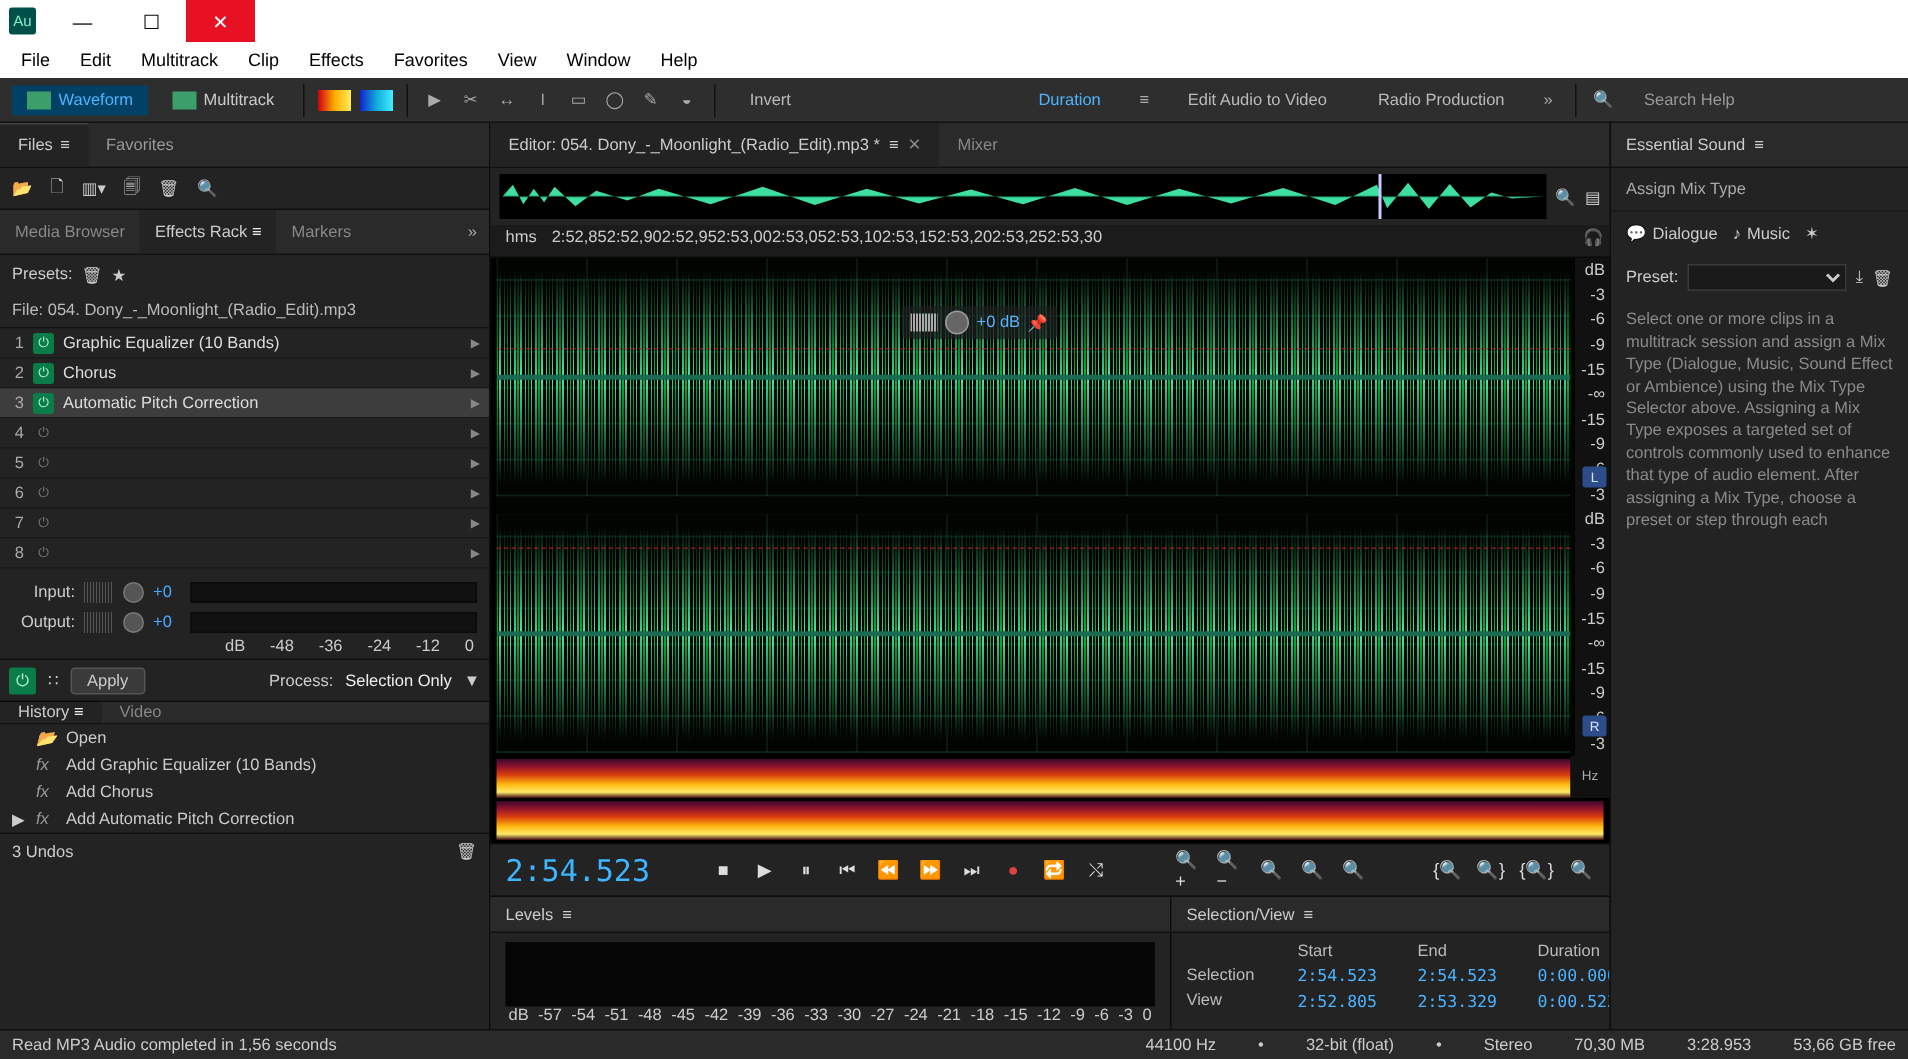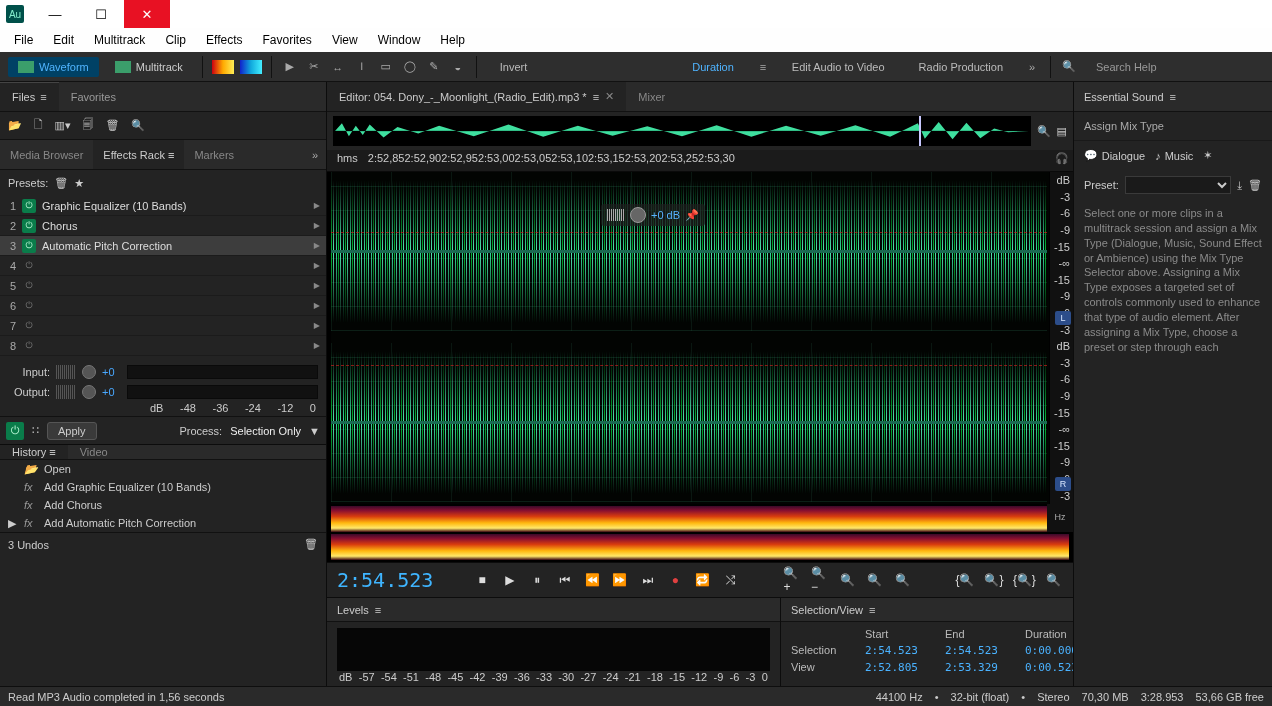--- a/index.html
+++ b/index.html
@@ -120,21 +120,21 @@
 .selGrid .hdr{color:#bbb;text-align:left}
 .selGrid .val{color:#4ab2ff;font-family:monospace}
 .rightcol{width:199px;background:#232323;border-left:1px solid #0c0c0c;display:flex;flex-direction:column}
 .esHead{height:30px;display:flex;align-items:center;padding:0 10px;gap:6px;background:#2a2a2a;border-bottom:1px solid #111}
 .esSec{padding:8px 10px;color:#aaa;border-bottom:1px solid #191919}
 .mixTypes{display:flex;gap:10px;padding:8px 10px;color:#aaa;font-size:11px}
 .mixTypes .mt{display:flex;align-items:center;gap:4px}
 .presetES{display:flex;align-items:center;gap:6px;padding:6px 10px}
 .presetES select{flex:1;background:#1a1a1a;border:1px solid #3a3a3a;height:18px;color:#ccc}
 .esHelp{padding:6px 10px;color:#8a8a8a;font-size:11px;line-height:1.35}
-.status{height:20px;background:#2a2a2a;border-top:1px solid #0e0e0e;display:flex;align-items:center;padding:0 8px;gap:12px;color:#bbb;font-size:11px}
+.status{height:20px;background:#2a2a2a;border-top:1px solid #0e0e0e;display:flex;align-items:center;padding:0 8px;gap:28px;color:#bbb;font-size:11px}
 .status .spacer{flex:1}
 </style>
 </head>
 <body>
 
 <div class="titlebar">
   <div class="logo">Au</div>
   <div class="winbtns">
     <div class="winbtn">—</div>
     <div class="winbtn">☐</div>
@@ -210,20 +210,21 @@
       <div class="ptab">Media Browser</div>
       <div class="ptab active"><span>Effects Rack</span>&nbsp;≡</div>
       <div class="ptab">Markers</div>
       <div class="more">»</div>
     </div>
     <div class="presetRow">
       <span>Presets:</span>
       <span>🗑</span>
       <span>★</span>
     </div>
+    <div class="fileLabel">File: 054. Dony_-_Moonlight_(Radio_Edit).mp3</div>
     <div class="fxlist" id="fxlist">
         <div class="fxrow">
           <span class="num">1</span>
   <span class="pwr on">⏻</span>
   <span class="name">Graphic Equalizer (10 Bands)</span>
   <span class="arr">▶</span>
         </div>
         <div class="fxrow">
           <span class="num">2</span>
   <span class="pwr on">⏻</span>

